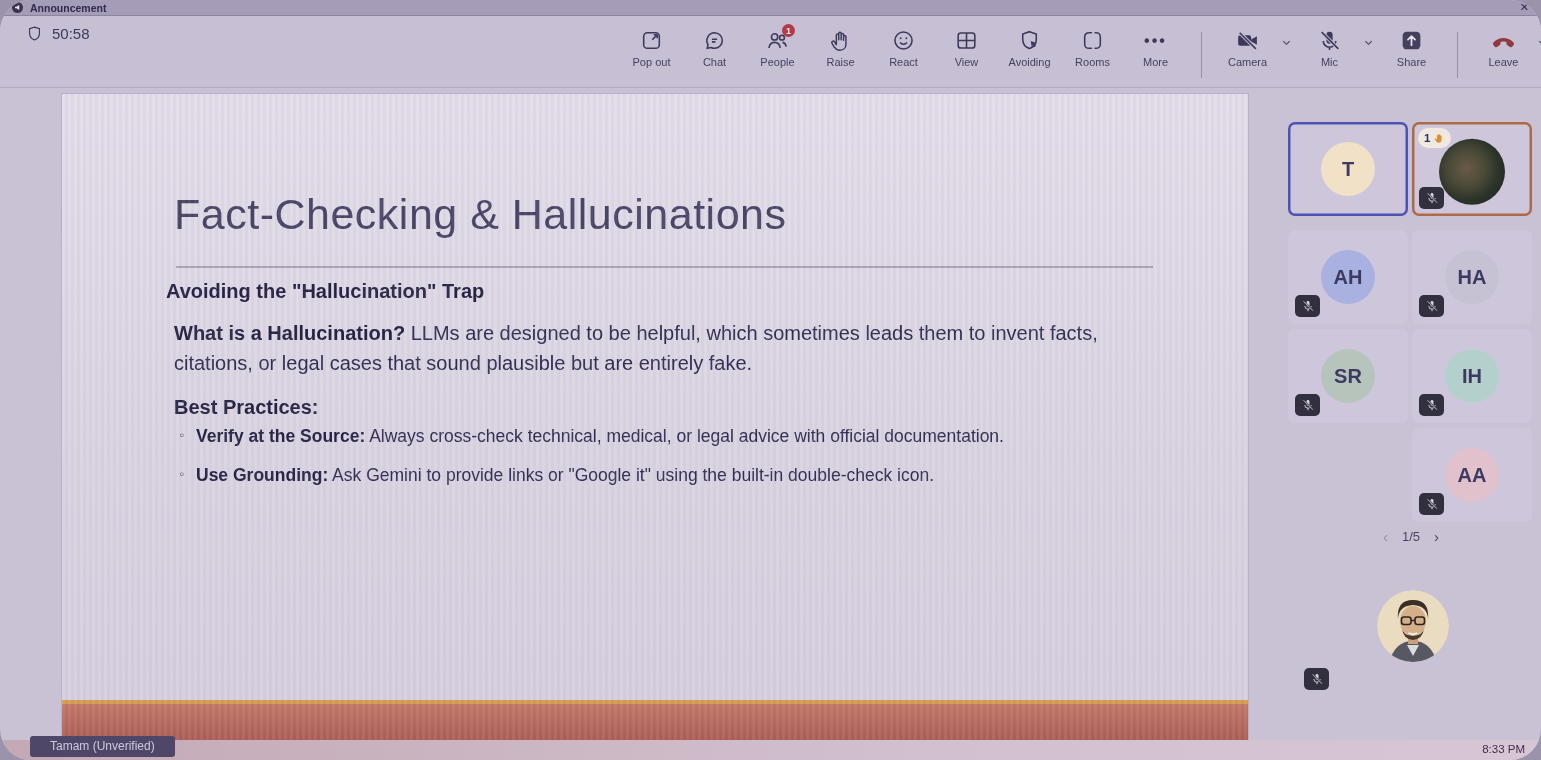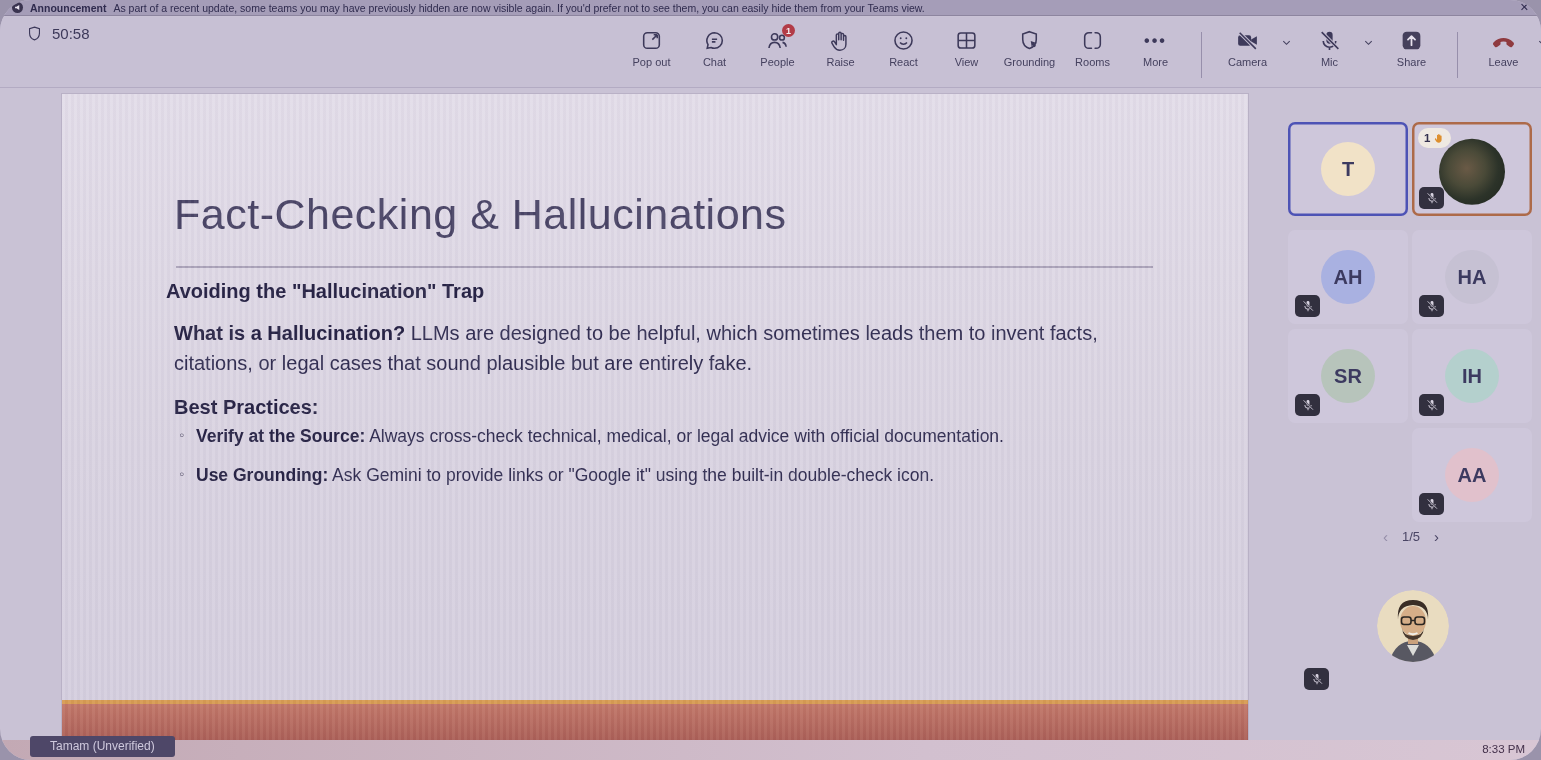--- a/index.html
+++ b/index.html
@@ -84,21 +84,20 @@
 
 <div class="app">
 
   <div class="announce">
     <span class="megaphone">
       <svg viewBox="0 0 10 10">
           <path d="M1.5 4h2l4-2.5v7L3.5 6h-2z" fill="#e9e4f0"></path>
         </svg>
     </span>
     <span class="bold">Announcement</span>
-    <span class="msg">As part of a recent update, some teams you may have previously hidden are now visible again. If you'd prefer not to see them, you can easily hide them from your Teams view.</span>
     <span class="close">✕</span>
   </div>
 
   <div class="toolbar">
     <div class="timer">
       <svg viewBox="0 0 24 24" fill="none" stroke="#3d395a" stroke-width="1.6">
         <path d="M12 3l7 2.2v6c0 5-3.1 8.4-7 9.8-3.9-1.4-7-4.8-7-9.8v-6z"></path>
       </svg>
       <span>50:58</span>
     </div>
@@ -169,21 +168,21 @@
         <span class="tb-label">View</span>
       </div>
 
       <div class="tb-item">
         <span class="ico">
           <svg viewBox="0 0 24 24" fill="none" stroke="#3d395a" stroke-width="1.5">
             <path d="M12 3.5l6.5 2.3v5.2c0 4.2-2.8 7.4-6.5 8.7-3.7-1.3-6.5-4.5-6.5-8.7V5.8z"></path>
             <path d="M13.2 12.4l5.6 2-2.4.9 1.8 1.8-1.3 1.3-1.8-1.8-.9 2.4z" fill="#3d395a" stroke="none"></path>
           </svg>
         </span>
-        <span class="tb-label">Grounding</span>
+        <span class="tb-label">Avoiding</span>
       </div>
 
       <div class="tb-item">
         <span class="ico">
           <svg viewBox="0 0 24 24" fill="none" stroke="#3d395a" stroke-width="1.5" stroke-linecap="round">
             <path d="M11 4.5H8.5a4 4 0 0 0-4 4v7a4 4 0 0 0 4 4H11"></path>
             <path d="M14.5 4.5h1a4 4 0 0 1 4 4v7a4 4 0 0 1-4 4h-1"></path>
           </svg>
         </span>
         <span class="tb-label">Rooms</span>

